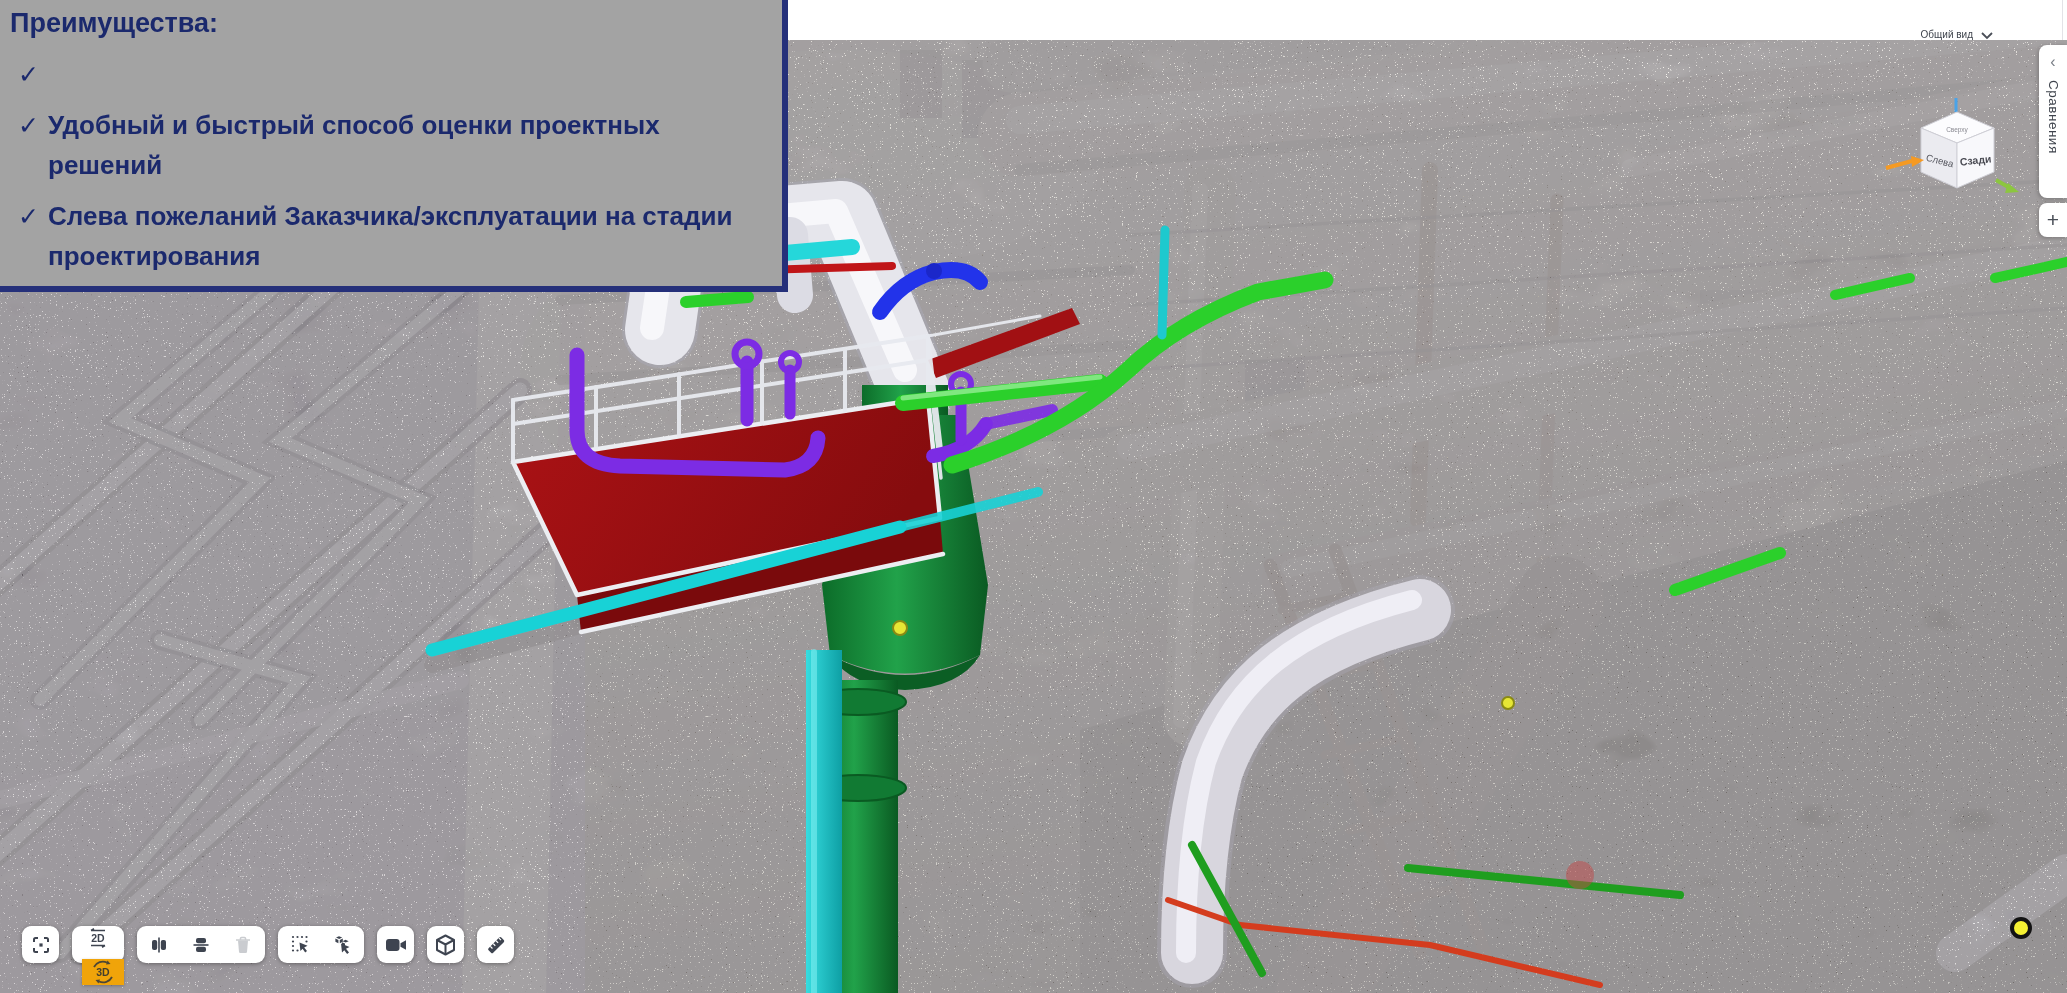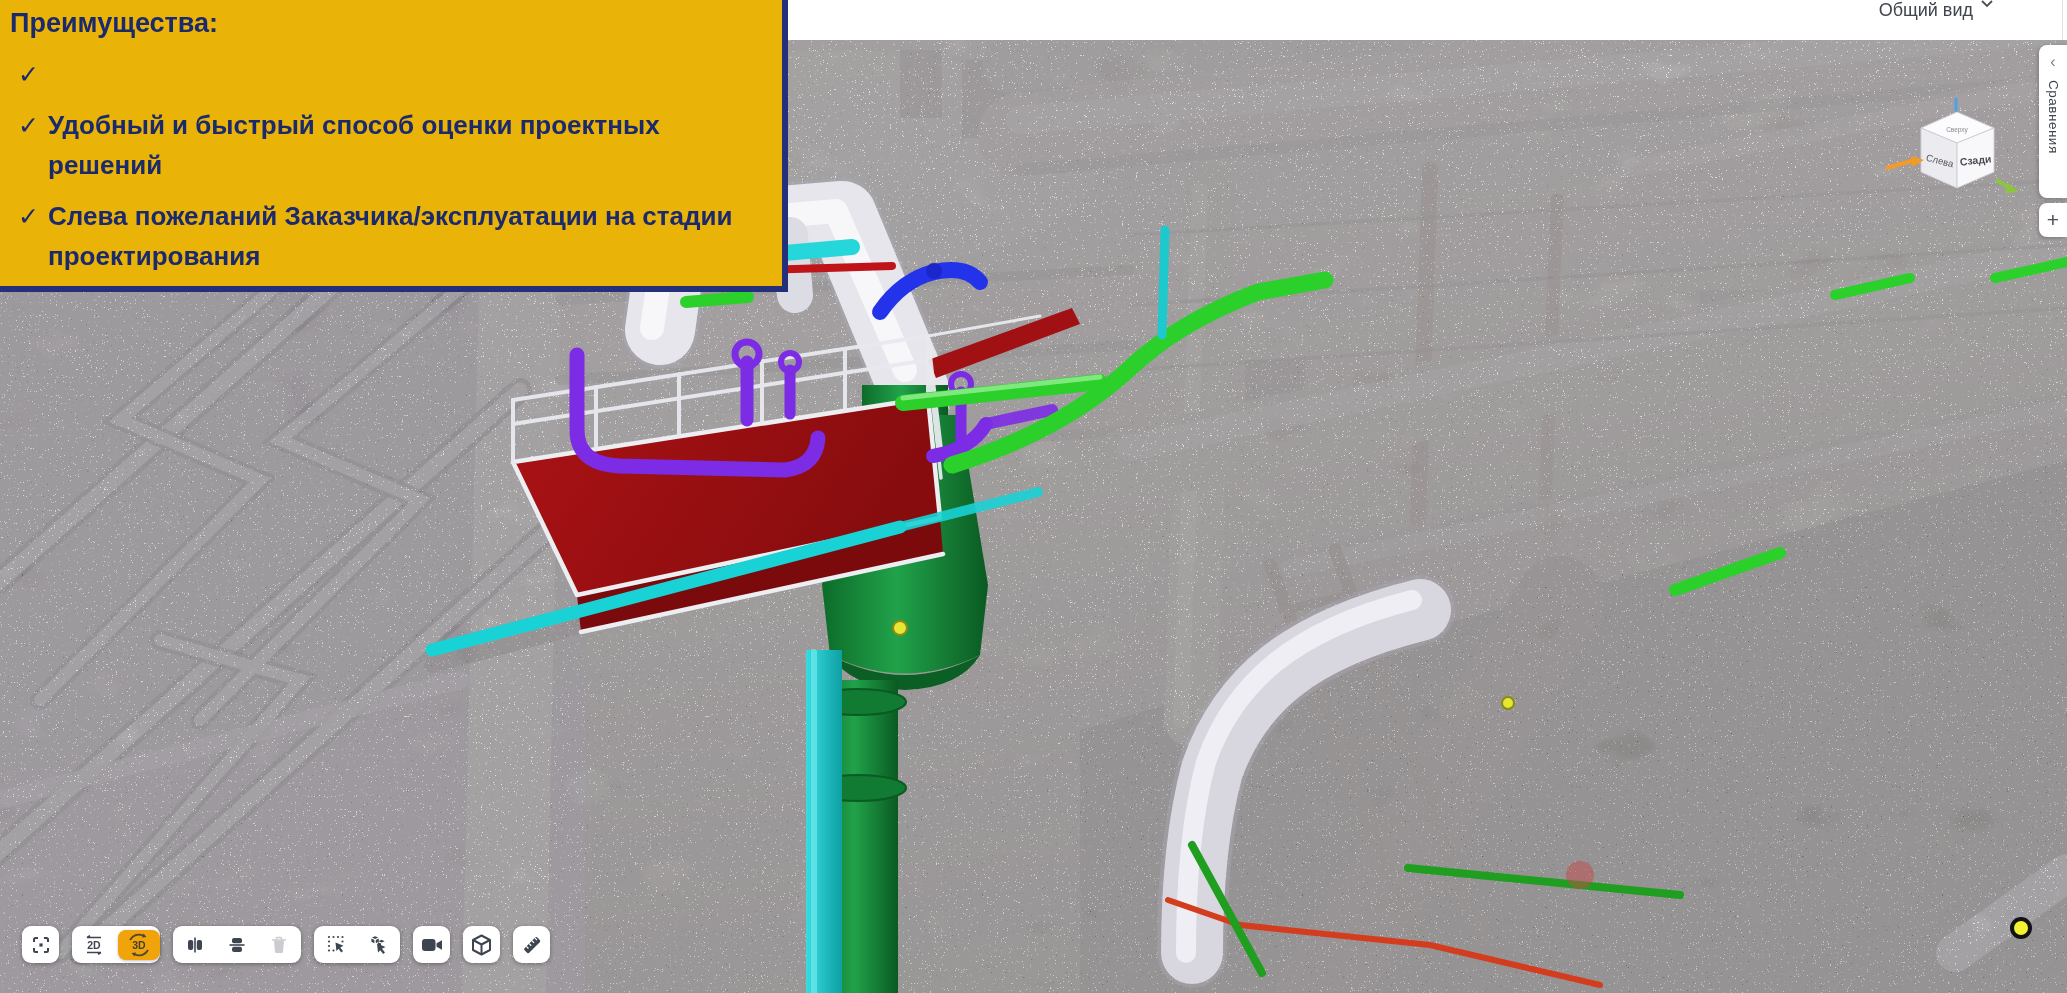--- a/index.html
+++ b/index.html
@@ -1,29 +1,29 @@
 <!DOCTYPE html>
 <html><head>
 <meta charset="utf-8">
 <style>
   html,body{margin:0;padding:0;background:#888;}
   .app{position:relative;width:2067px;height:993px;overflow:hidden;background:#fff;
        font-family:"Liberation Sans",sans-serif;}
 
   
   .topbar{position:absolute;top:0;left:0;right:0;height:40px;background:#fff;z-index:3;}
-  .view-select{position:absolute;right:74px;top:0;height:40px;display:flex;align-items:flex-start;
-               gap:8px;color:#3f444d;font-size:18px;cursor:pointer;}
+  .view-select{position:absolute;right:74px;top:0;height:40px;display:flex;align-items:flex-end;
+               gap:8px;color:#3f444d;font-size:10px;cursor:pointer;}
   .topbar-sep{position:absolute;right:4px;top:0;width:1px;height:40px;background:#e3e3e7;}
 
   
   .scene{position:absolute;top:40px;left:0;z-index:1;}
 
   
-  .advantages{position:absolute;top:0;left:0;width:788px;height:292px;background:#eab308;
+  .advantages{position:absolute;top:0;left:0;width:788px;height:292px;background:#a3a3a3;
               border-right:6px solid #25307a;border-bottom:6px solid #25307a;
               box-sizing:border-box;padding:6px 22px 0 10px;color:#1b296d;z-index:4;}
   .adv-title{font-size:27px;font-weight:700;margin:2px 0 15px 0;}
   .adv-item{display:flex;font-size:26px;font-weight:700;line-height:40px;margin-bottom:11px;}
   .adv-check{font-weight:400;font-size:25px;flex:0 0 30px;padding-left:8px;}
   .adv-text{max-width:705px;}
 
   
   .cmp-tab{position:absolute;top:45px;right:0;width:28px;height:153px;background:#fff;
            border-radius:8px 0 0 8px;box-shadow:-1px 1px 4px rgba(0,0,0,.25);z-index:4;
@@ -35,21 +35,21 @@
            border-radius:8px 0 0 8px;box-shadow:-1px 1px 4px rgba(0,0,0,.25);z-index:4;
            display:flex;align-items:center;justify-content:center;font-size:21px;color:#4a4f58;cursor:pointer;}
 
   
   .toolbar{position:absolute;left:22px;bottom:30px;display:flex;align-items:center;gap:13px;z-index:4;}
   .tb-group{display:flex;align-items:center;height:37px;background:#fff;border-radius:9px;
             box-shadow:0 1px 4px rgba(0,0,0,.35);padding:0 10px;gap:18px;}
   .tb-single{width:37px;justify-content:center;padding:0;}
   .tb-btn{display:flex;align-items:center;justify-content:center;width:24px;height:24px;cursor:pointer;}
   .tb-btn.disabled{opacity:.45;}
-  .tb-3d{width:42px;height:30px;background:#f0a40a;border-radius:8px;display:flex;align-items:center;
+  .tb-3d{width:42px;height:30px;background:#f0a40a;border-radius:0;display:flex;align-items:center;
          justify-content:center;margin:-3px -10px -3px 0;cursor:pointer;box-shadow:0 1px 3px rgba(0,0,0,.25);}
   .tb-2d{font-size:0;}
 
   
   .note-dot{position:absolute;left:2010px;top:917px;width:14px;height:14px;border-radius:50%;
             background:#f4f032;border:4px solid #121212;z-index:4;cursor:pointer;}
 </style>
 </head>
 <body>
 
@@ -295,21 +295,21 @@
 
     <div class="tb-group tb-single">
       <div class="tb-btn">
         <svg width="20" height="20" viewBox="0 0 20 20">
           <path d="M3,7 V4.5 Q3,3 4.5,3 H7 M13,3 H15.5 Q17,3 17,4.5 V7 M17,13 V15.5 Q17,17 15.5,17 H13 M7,17 H4.5 Q3,17 3,15.5 V13" fill="none" stroke="#3e4450" stroke-width="2"></path>
           <rect x="8.4" y="8.4" width="3.2" height="3.2" fill="#3e4450"></rect>
         </svg>
       </div>
     </div>
 
-    <div class="tb-group" style="gap:12px;">
+    <div class="tb-group" style="gap:12px;flex-direction:column;">
       <div class="tb-btn tb-2d">
         <svg width="24" height="24" viewBox="0 0 24 24">
           <path d="M5,4.5 H19 M5,4.5 L8,2.8 M5,19.5 H19 M19,19.5 L16,21.2" stroke="#3e4450" stroke-width="1.6" fill="none"></path>
           <text x="12" y="15.5" text-anchor="middle" font-size="10.5" font-weight="bold" fill="#3e4450" font-family="Liberation Sans, sans-serif">2D</text>
         </svg>
       </div>
       <div class="tb-3d">
         <svg width="26" height="26" viewBox="0 0 26 26">
           <path d="M4,8 A10,10 0 0 1 17,3.5 M22,18 A10,10 0 0 1 9,22.5" stroke="#4b4636" stroke-width="1.8" fill="none"></path>
           <polygon points="17.5,1.5 20.5,5 16,5.5" fill="#4b4636"></polygon>

